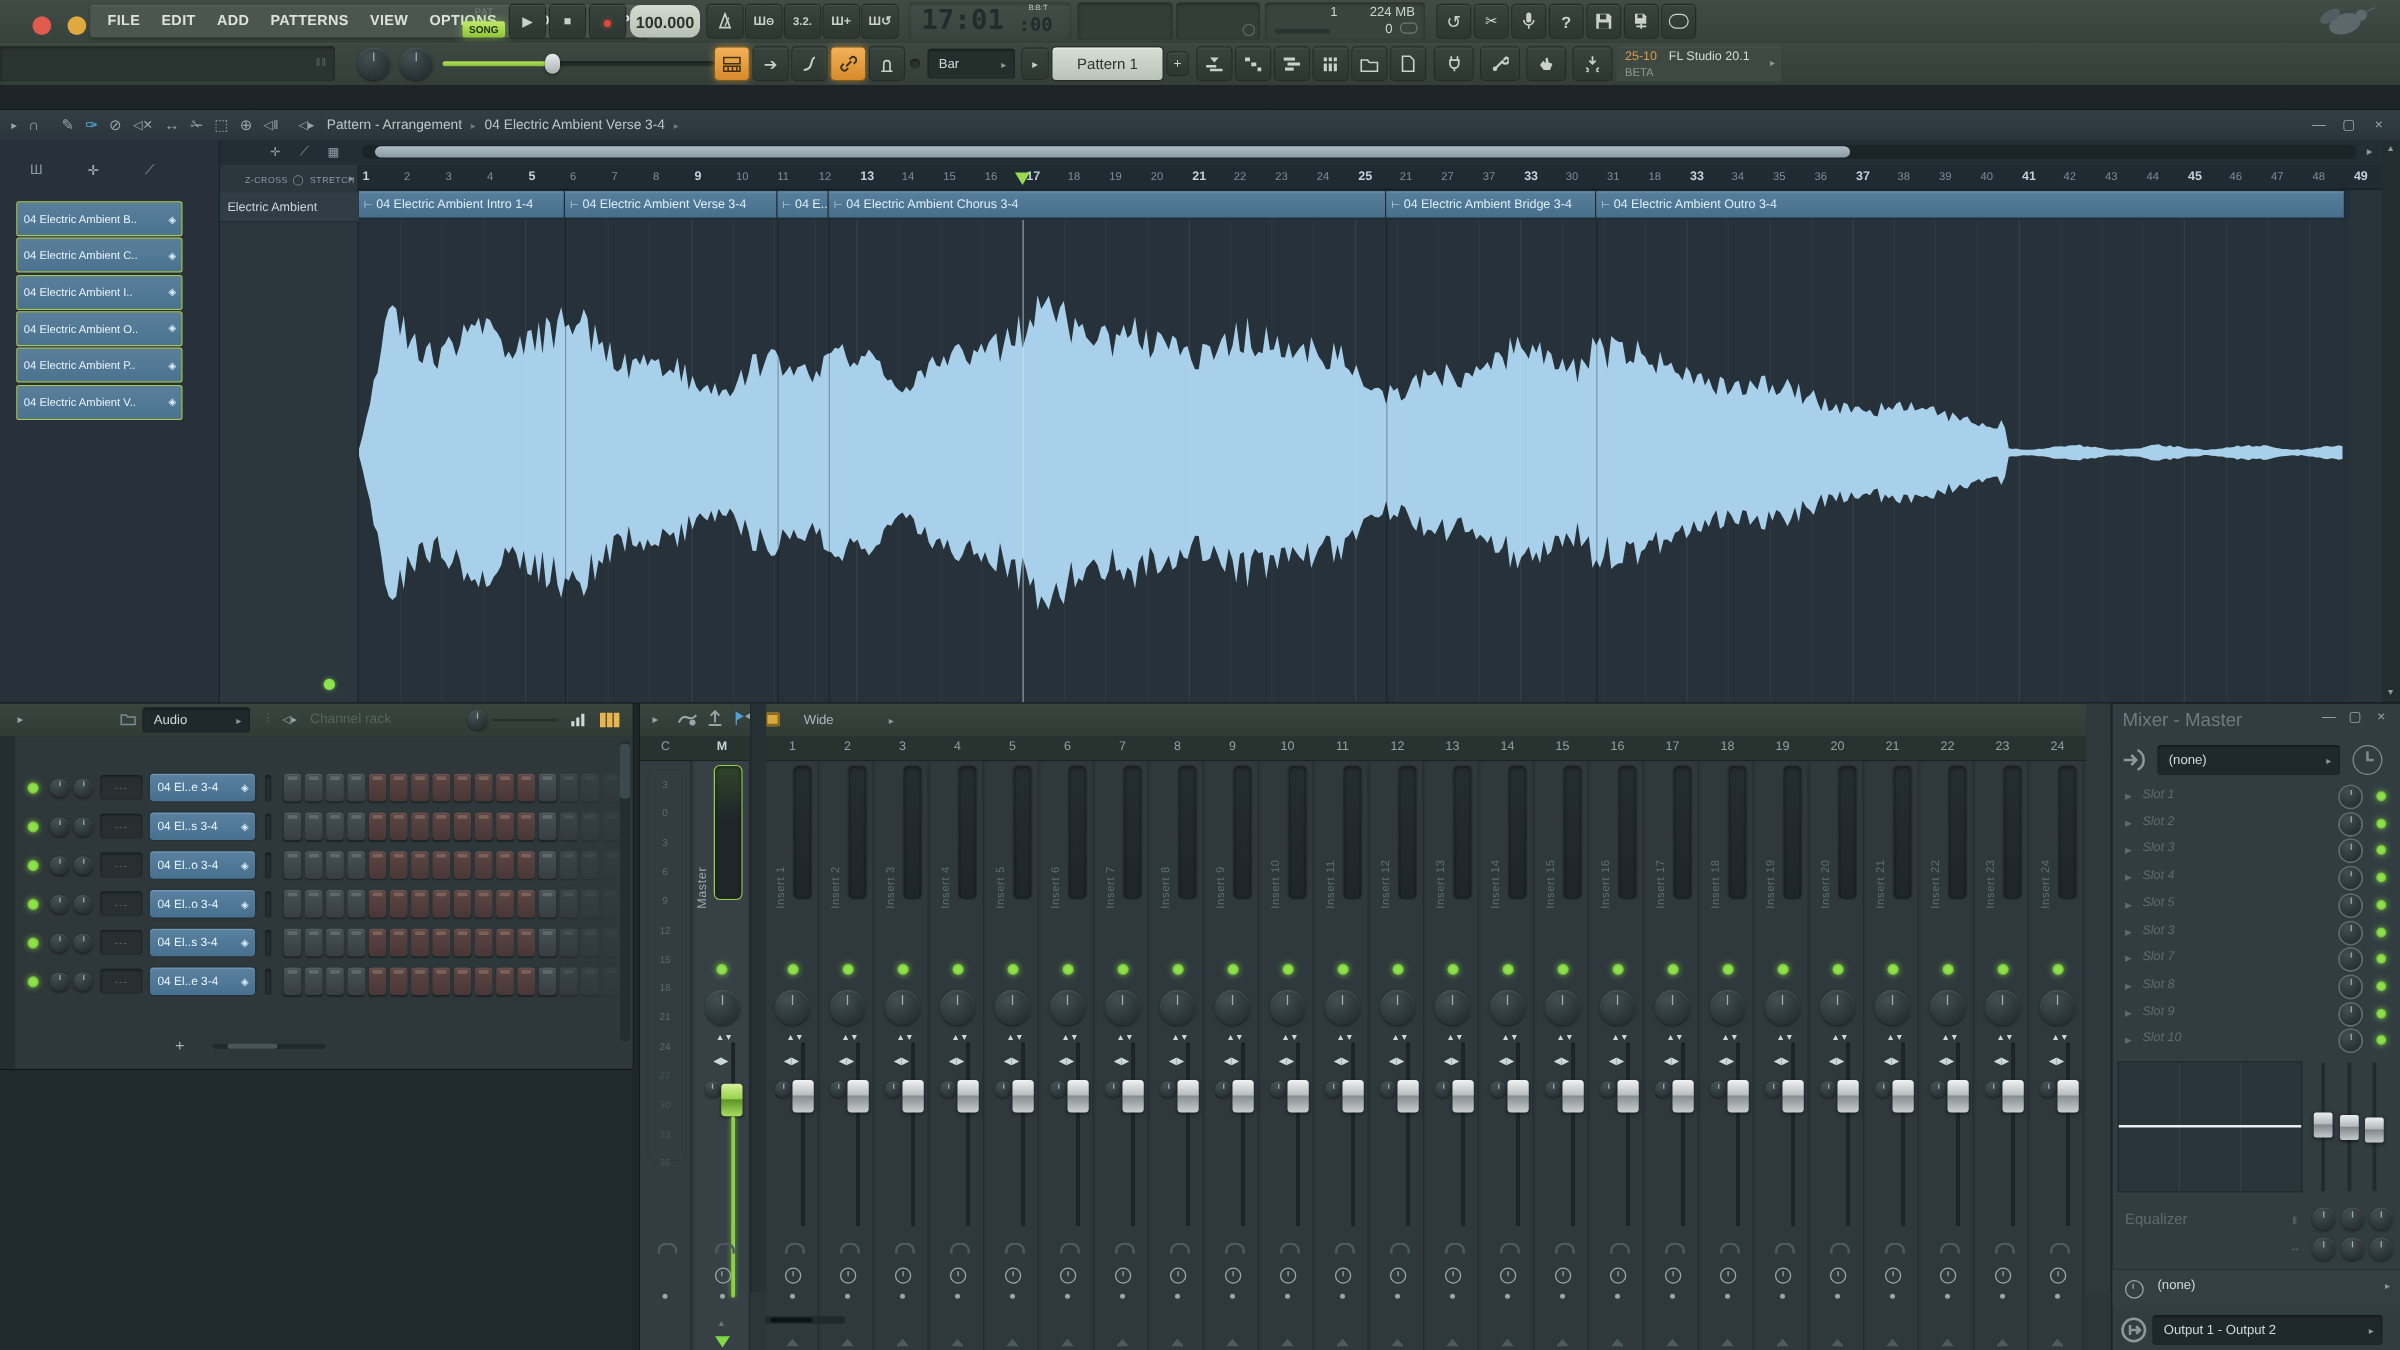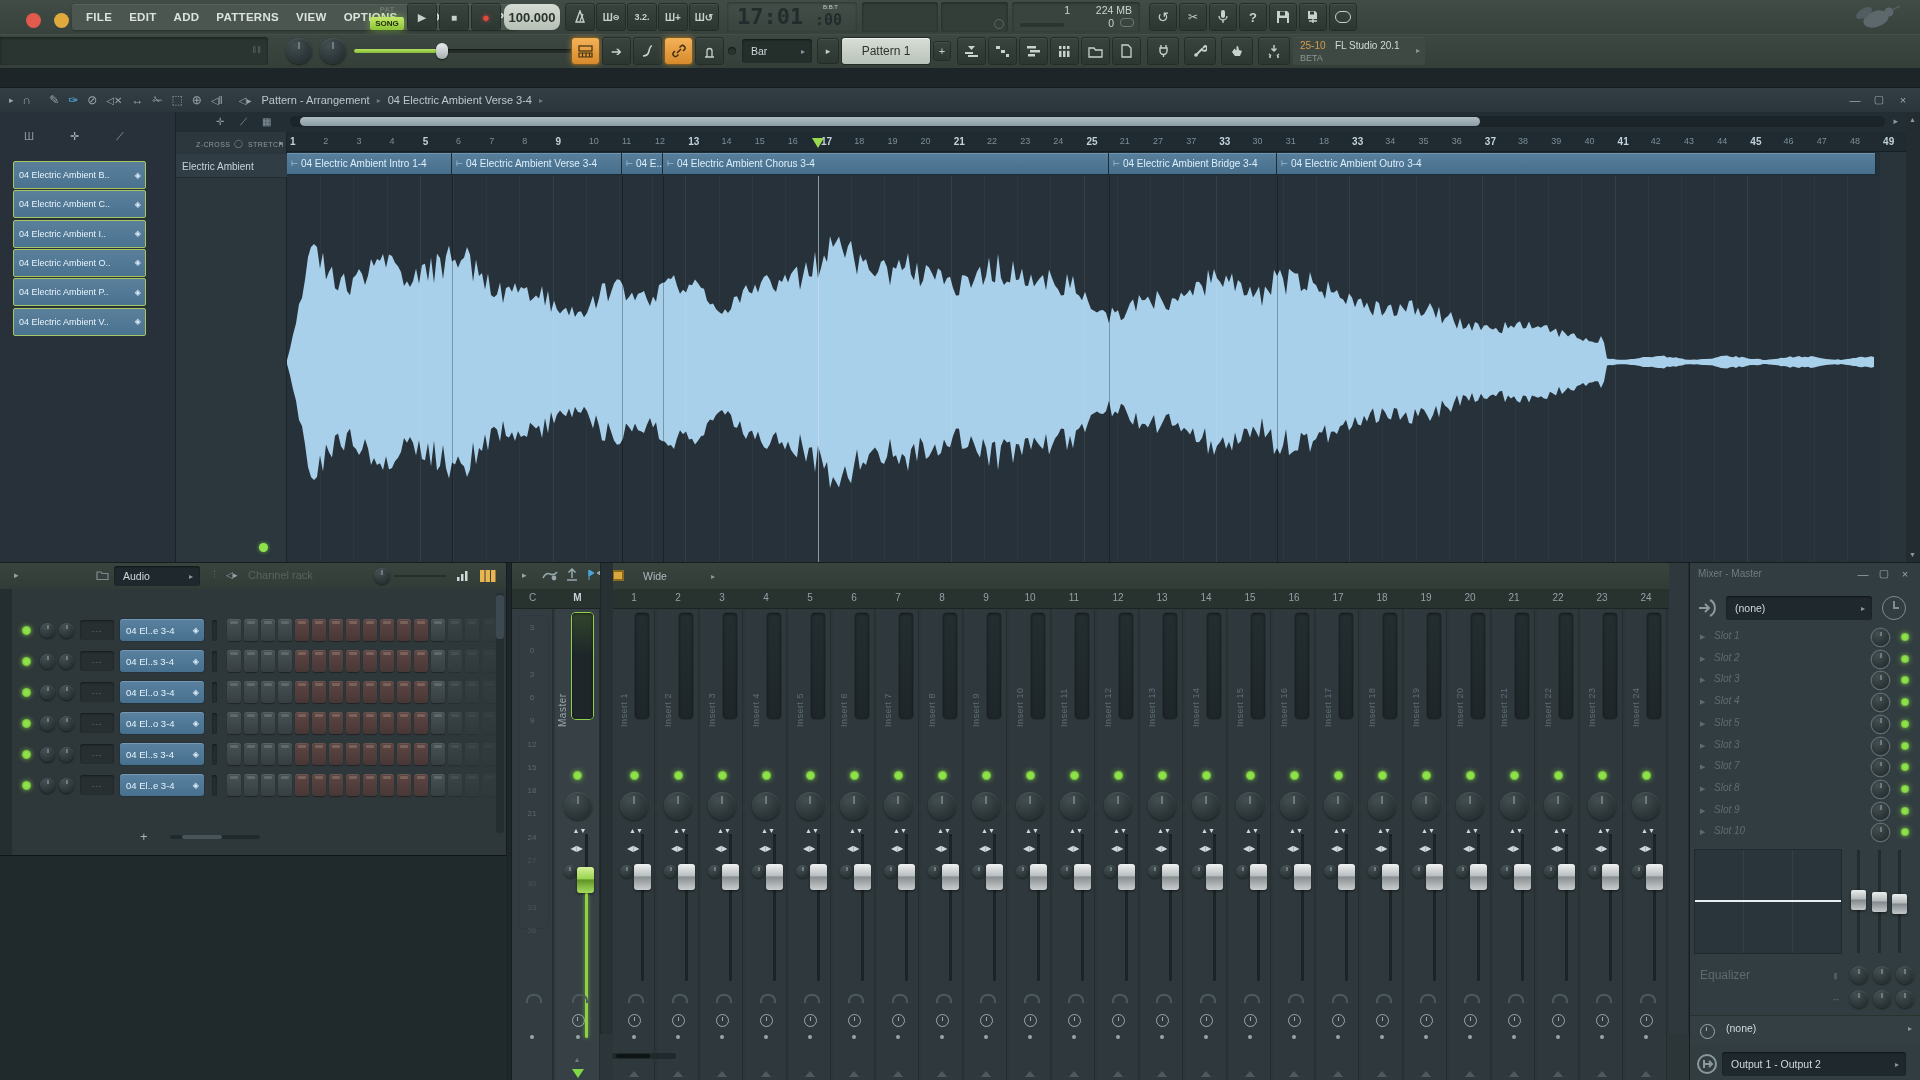--- a/index.html
+++ b/index.html
@@ -92,21 +92,21 @@
   .fader{position:absolute;width:17px;height:26px;border-radius:3px;background:linear-gradient(#f0f2f2,#b9bec0 45%,#888f92 50%,#c9cdce);box-shadow:0 1px 3px rgba(0,0,0,.5);}
   .fader.green{background:linear-gradient(#d6f09a,#9ad44e 45%,#5f9427 50%,#a9dd60);}
   .arc{position:absolute;width:12px;height:7px;border:2px solid #4d5a5f;border-bottom:none;border-radius:7px 7px 0 0;}
   .clockic{position:absolute;width:11px;height:11px;border:1px solid #9aa7ac;border-radius:50%;}
   .clockic::after{content:"";position:absolute;left:4.5px;top:1.5px;width:1px;height:4px;background:#9aa7ac;}
   .dotic{position:absolute;width:4px;height:4px;border-radius:50%;background:#9aa5a9;}
   .chev{position:absolute;width:0;height:0;border-left:5px solid transparent;border-right:5px solid transparent;border-bottom:6px solid #4d5a5f;}
   .dbnum{position:absolute;font-size:8px;color:#5b686d;width:30px;text-align:center;}
   
   #mpanel{top:563px;left:1690px;width:230px;height:517px;background:#323d41;box-shadow:0 0 0 1px #161d20;}
-  #mpanel .title{position:absolute;left:8px;top:5px;font-size:10px;color:#6e7b80;}
+  #mpanel .title{position:absolute;left:8px;top:5px;font-size:15px;color:#6e7b80;}
   .slotrow{position:absolute;left:0;width:230px;height:21px;}
   .slotrow .tri{position:absolute;left:10px;top:6px;font-size:7px;color:#5d6b70;}
   .slotrow .lbl{position:absolute;left:24px;top:3px;font-size:10px;font-style:italic;color:#5d6b70;}
   .dd{position:absolute;background:#1f292d;border-radius:3px;box-shadow:inset 0 1px 2px rgba(0,0,0,.5);display:flex;align-items:center;}
   .dd span{font-size:10.5px;color:#cfd9dc;margin-left:9px;}
   .dd .tri{margin-left:auto;margin-right:7px;font-size:8px;color:#8b989d;}
   .eqslider{position:absolute;width:3px;background:#222b2e;}
   .eqhandle{position:absolute;width:15px;height:20px;border-radius:2px;background:linear-gradient(#eceeee,#b2b8ba 45%,#82898c 50%,#c4c8c9);box-shadow:0 1px 3px rgba(0,0,0,.5);}
   .tinyico{position:absolute;font-size:8px;color:#6b787d;}
 </style>

